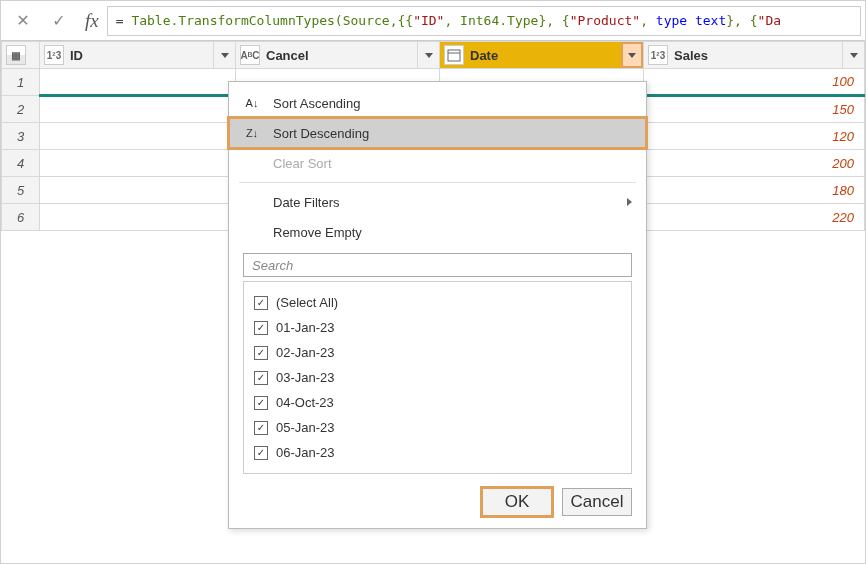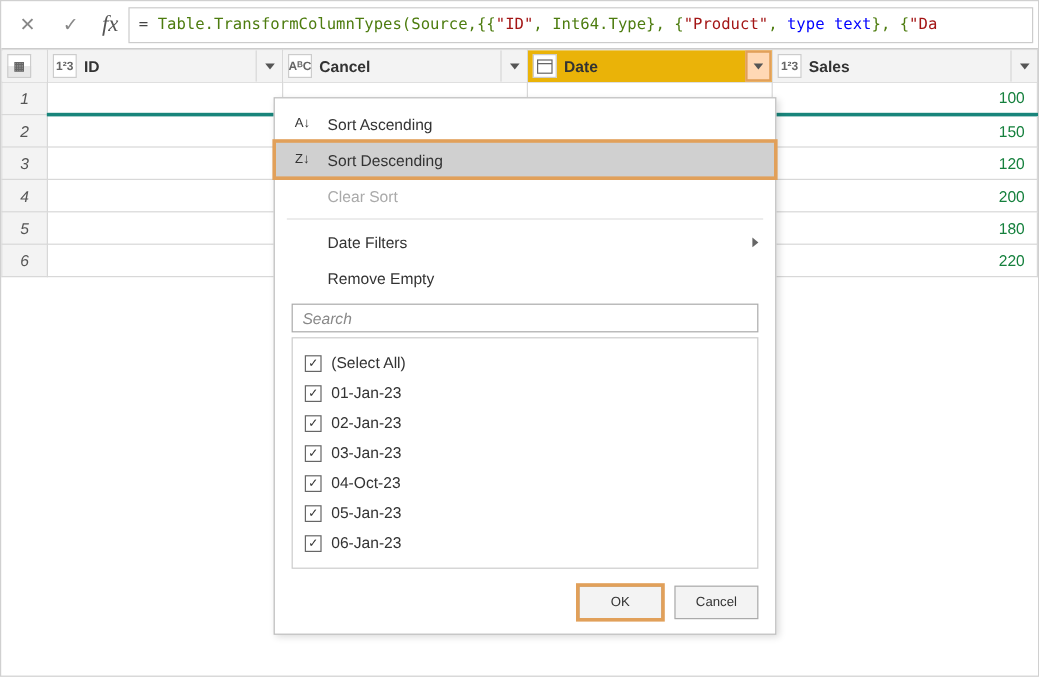--- a/index.html
+++ b/index.html
@@ -127,21 +127,22 @@
     text-align: center;
     color: #555;
     font-style: italic;
   }
   .underline-row td:not(.rownum) {
     border-bottom: 3px solid #19857b !important;
   }
   .cell-num {
     text-align: right;
     padding-right: 10px !important;
-    color: #15803d;
+    font-style: italic;
+    color: #c2410c;
   }
 
   
   .menu {
     position: absolute;
     left: 227px;
     top: 80px;
     width: 419px;
     background: #fff;
     border: 1px solid #bbb;
@@ -222,21 +223,21 @@
     padding: 14px 14px 0 14px;
   }
   .btn {
     min-width: 70px;
     height: 28px;
     border: 1px solid #aaa;
     background: #f3f3f3;
     display: flex;
     align-items: center;
     justify-content: center;
-    font-size: 11px;
+    font-size: 17px;
   }
   .btn.primary {
     outline: 3px solid #e1a05a;
     outline-offset: -1px;
   }
 </style>
 </head>
 <body>
 
 <div class="formula-bar">

